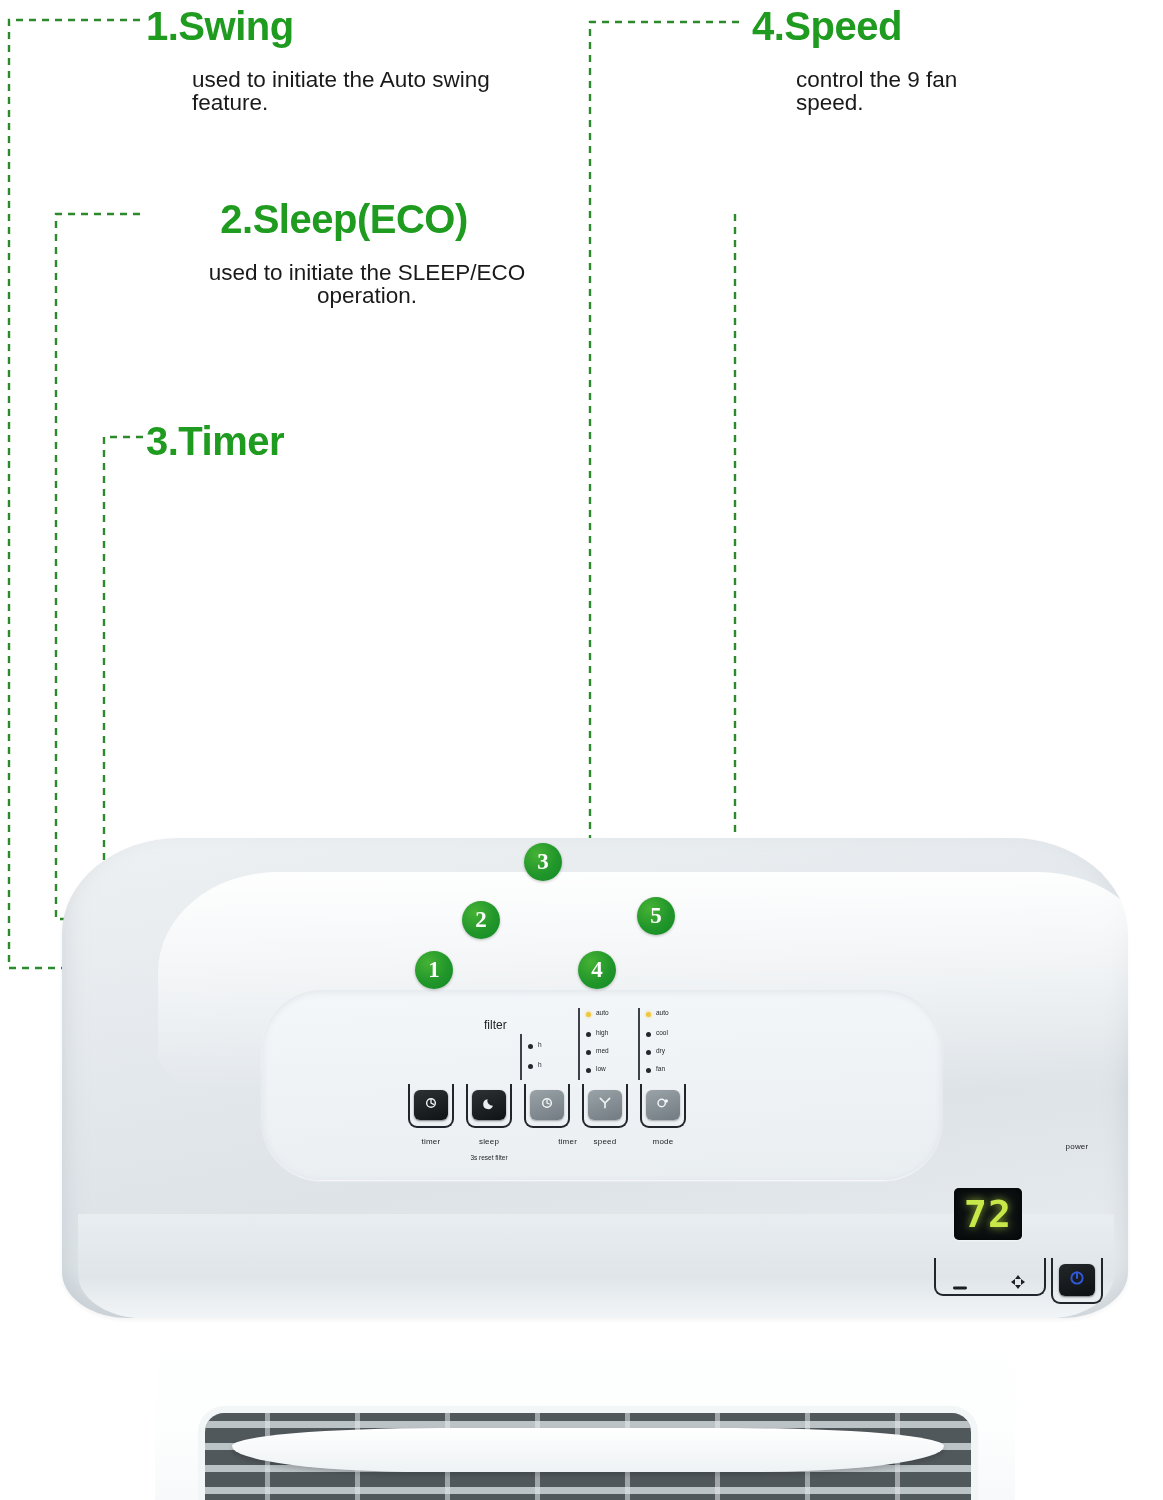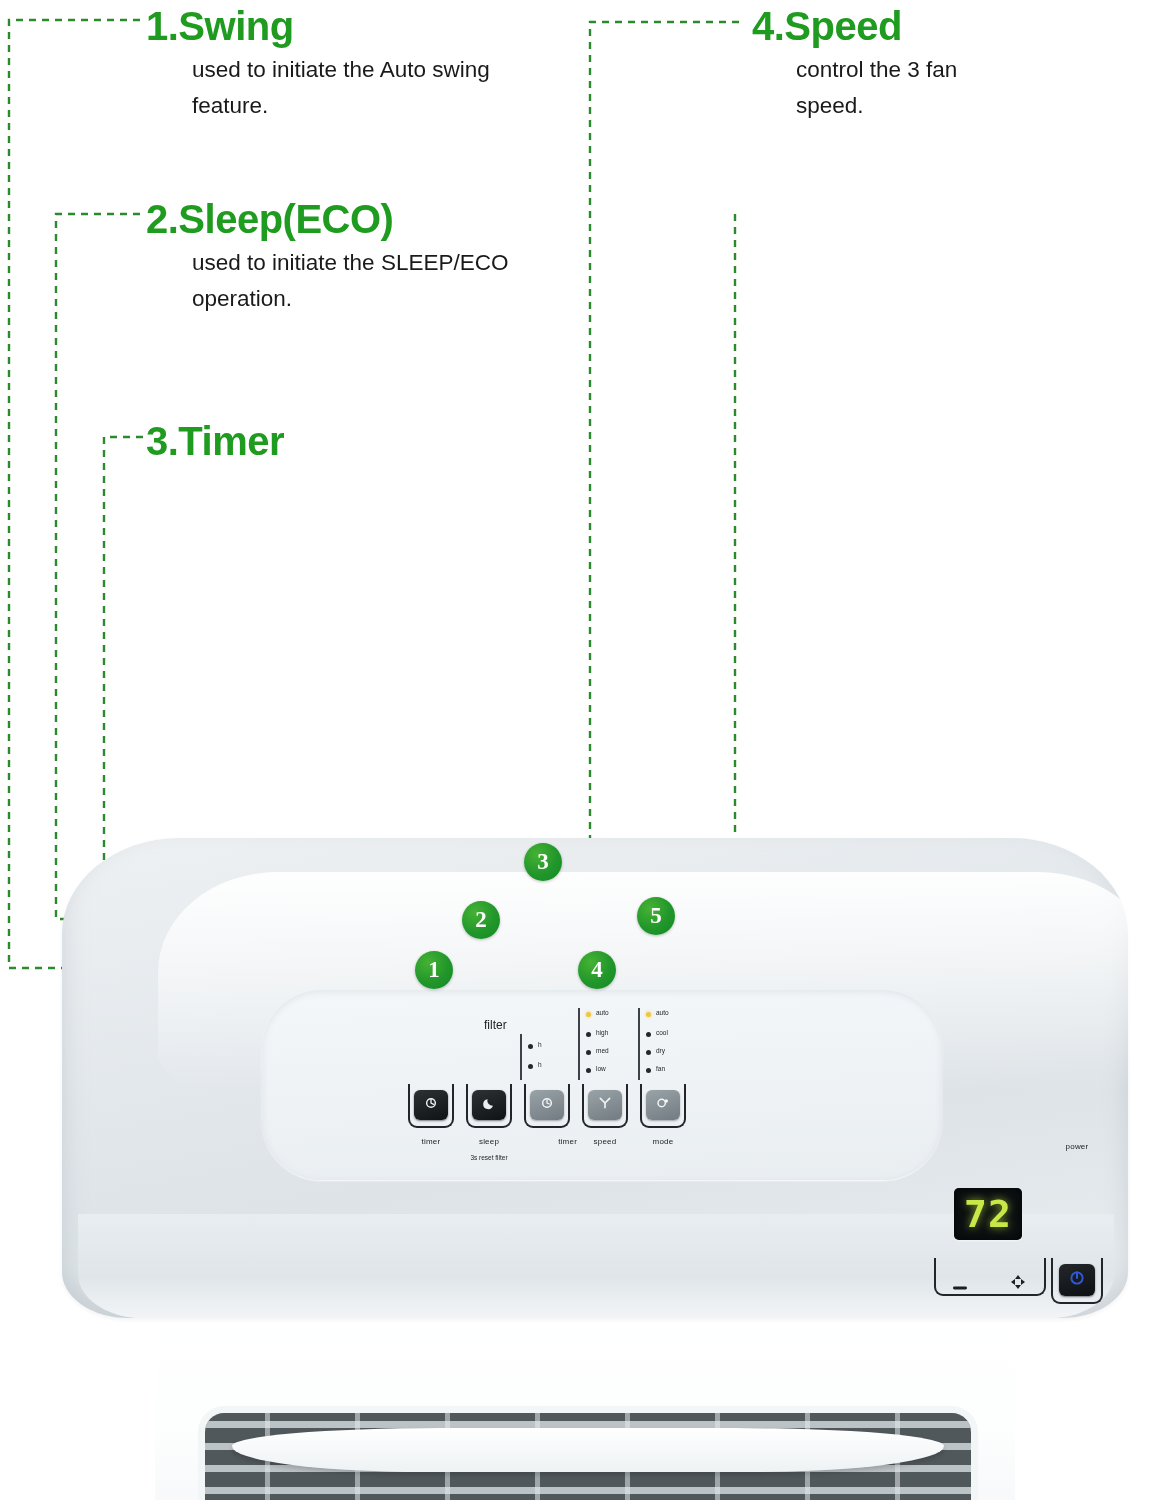--- a/index.html
+++ b/index.html
@@ -17,27 +17,27 @@
     color: #1f9b20;
     font-weight: bold;
     font-size: 40px;
     line-height: 44px;
     letter-spacing: -0.5px;
     white-space: nowrap;
   }
   .callout .body {
     color: #1a1a1a;
     font-size: 22.5px;
-    line-height: 36px;
-    margin-top: 4px;
+    line-height: 23px;
+    margin-top: 20px;
     margin-left: 46px;
     max-width: 360px;
   }
   #cal-1 { left: 146px; top: 4px; }
-  #cal-2 { left: 146px; top: 197px; }
+  #cal-2 { left: 146px; top: 197px; text-align: center; }
   #cal-3 { left: 146px; top: 419px; }
   #cal-4 { left: 752px; top: 4px; }
   #cal-5 { left: 747px; top: 197px; }
   #cal-4 .body { margin-left: 44px; max-width: 330px; }
   #cal-5 .body { margin-left: 44px; max-width: 350px; }
   #cal-3 .body { margin-left: 32px; max-width: 350px; }
   #cal-1 .body { margin-left: 46px; max-width: 350px; }
   #cal-2 .body { margin-left: 46px; max-width: 350px; }
 
   
@@ -189,21 +189,21 @@
   </div>
   <div class="callout" id="cal-2">
     <div class="title">2.Sleep(ECO)</div>
     <div class="body">used to initiate the SLEEP/ECO operation.</div>
   </div>
   <div class="callout" id="cal-3">
     <div class="title">3.Timer</div>
   </div>
   <div class="callout" id="cal-4">
     <div class="title">4.Speed</div>
-    <div class="body">control the 3 fan speed.</div>
+    <div class="body">control the 9 fan speed.</div>
   </div>
 
   <div id="unit">
 
     <div class="body-lower"></div>
     <div class="vent">
       <div class="slat" style="top:8px"></div>
       <div class="slat" style="top:30px"></div>
       <div class="slat" style="top:52px"></div>
       <div class="slat" style="top:74px"></div>

